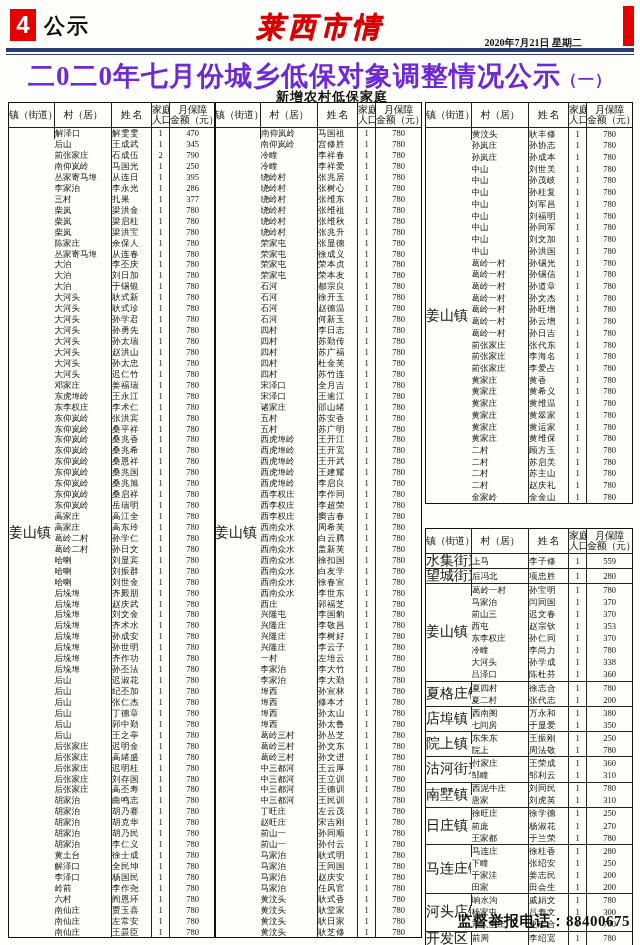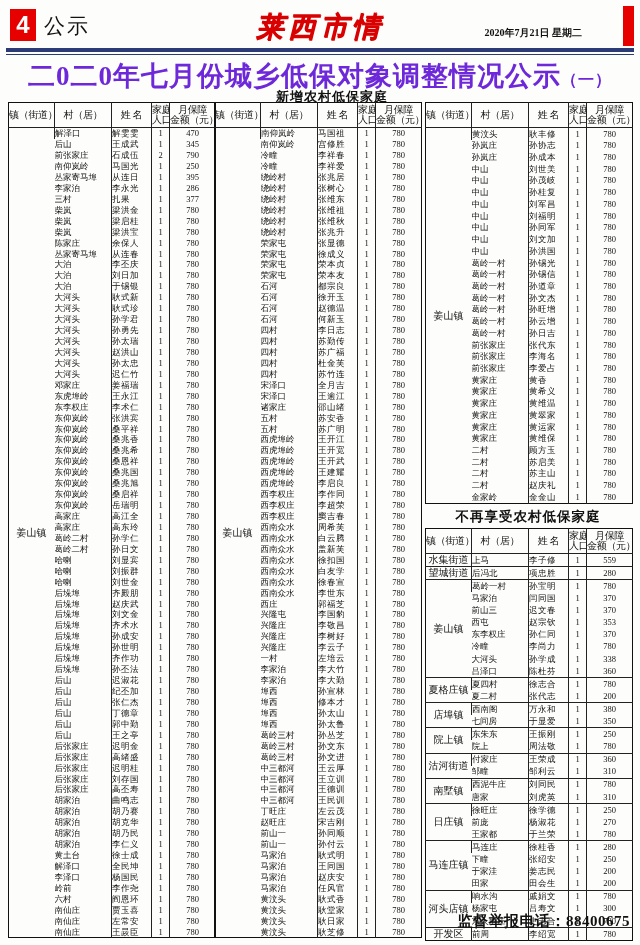--- a/index.html
+++ b/index.html
@@ -3,25 +3,25 @@
 <meta charset="utf-8">
 <style>
   html,body{margin:0;padding:0;background:#e8e8e4;}
   .page{position:relative;width:640px;height:945px;background:#fdfdfb;overflow:hidden;
         font-family:"Liberation Serif","DejaVu Serif",serif;color:#111;}
   
   .mast{position:absolute;left:0;top:0;width:640px;height:48px;}
   .pageno-box{position:absolute;left:10px;top:9px;width:26px;height:32px;background:#e60000;
               color:#fff;font-weight:bold;font-size:24px;text-align:center;line-height:32px;
               font-family:"Liberation Sans",sans-serif;}
-  .section-label{position:absolute;left:44px;top:12px;font-size:21px;font-weight:normal;letter-spacing:2px;text-align:center;}
+  .section-label{position:absolute;left:44px;top:12px;font-size:21px;font-weight:bold;letter-spacing:2px;text-align:center;}
   .paper-name{position:absolute;left:0;right:0;top:8px;text-align:center;color:#d80000;
               font-size:28px;font-weight:bold;font-style:italic;letter-spacing:4px;
               font-family:"DejaVu Serif","Liberation Serif",serif;text-shadow:0.5px 0.5px 0 #d80000;}
-  .issue-date{position:absolute;right:58px;top:26px;font-size:10px;font-weight:bold;}
+  .issue-date{position:absolute;right:58px;top:36px;font-size:10px;font-weight:bold;}
   .corner-bar{position:absolute;right:6px;top:6px;width:11px;height:40px;background:#e60000;}
   .mast-rule{position:absolute;left:6px;right:6px;top:48px;height:2px;
              border-top:4px solid #2c3a75;border-bottom:1px solid #2c3a75;}
   
   .doc-title{position:absolute;left:0;right:0;top:58px;text-align:center;color:#6d28d9;
              font-size:27px;font-weight:bold;letter-spacing:1px;white-space:nowrap;}
   .doc-title .suffix{font-size:16px;font-weight:bold;}
   .sec1-title{position:absolute;left:0;right:0;top:88px;text-align:center;
               font-size:13px;font-weight:bold;letter-spacing:1px;margin-left:24px;}
   .sec2-title{position:absolute;left:424px;width:208px;top:508px;text-align:center;
@@ -32,21 +32,21 @@
   .tw-middle{left:214px;top:102px;width:201px;}
   .tw-rtop{left:425px;top:102px;width:207px;}
   .tw-rbottom{left:425px;top:528px;width:207px;}
   table.grid{border-collapse:collapse;width:100%;table-layout:fixed;
              font-size:8.5px;line-height:1;}
   table.grid th,table.grid td{border-left:1px solid #222;padding:0;overflow:hidden;white-space:nowrap;}
   table.grid th:first-child,table.grid td:first-child{border-left:none;}
   table.grid{border:1.5px solid #111;}
   table.grid thead th{border-bottom:1px solid #222;font-size:10px;font-weight:normal;
                       text-align:center;height:24px;vertical-align:middle;letter-spacing:-0.3px;}
-  td.c-town{text-align:center;vertical-align:middle;font-size:10px;}
+  td.c-town{text-align:left;vertical-align:middle;font-size:14px;}
   td.c-village{text-align:left;padding-left:4px;}
   td.c-name{text-align:left;padding-left:4px;letter-spacing:0.5px;}
   td.c-pop{text-align:center;}
   td.c-amt{text-align:center;}
   .tw-left td,.tw-middle td{height:10.95px;}
   .tw-rtop td{height:11.72px;}
   .tw-rbottom td{height:12.1px;}
   .tw-rbottom tbody.grp{border-top:1px solid #222;}
   
   .hotline{position:absolute;right:10px;top:912px;font-size:15px;font-weight:bold;letter-spacing:0.5px;}
@@ -1214,21 +1214,20 @@
           <tr>
             <td class="c-village">金家岭</td>
             <td class="c-name">金金山</td>
             <td class="c-pop">1</td>
             <td class="c-amt">780</td>
           </tr>
         </tbody>
       </table>
     </div>
 
-  <div class="sec2-title">不再享受农村低保家庭</div>
 
   <div class="tblwrap tw-rbottom">
       <table class="grid">
         <colgroup>
           <col style="width: 46px;">
           <col style="width: 57px;">
           <col style="width: 40px;">
           <col style="width: 18px;">
           <col style="width: 46px;">
         </colgroup>

